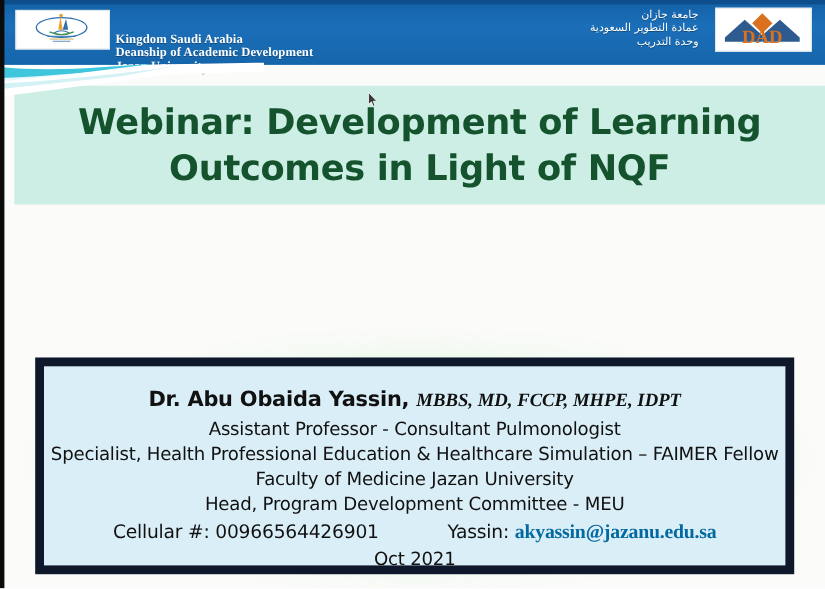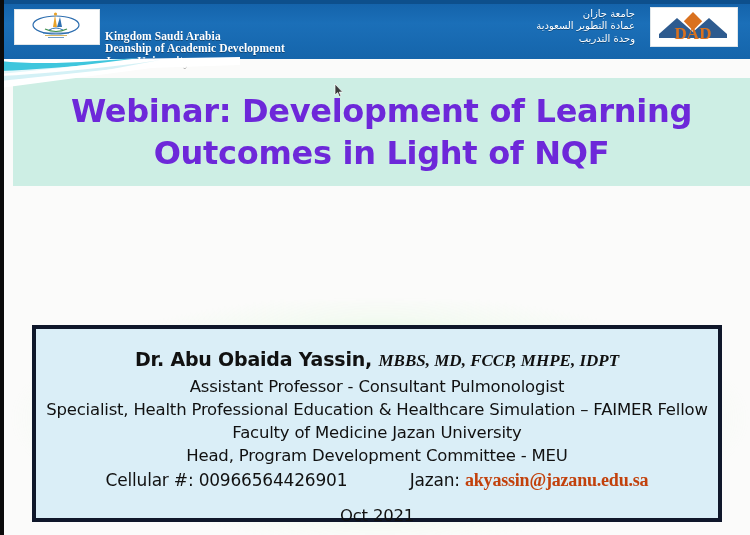--- a/index.html
+++ b/index.html
@@ -97,21 +97,21 @@
     width: 737px; height: 108px;
     background: #cdeee4;
     z-index: 8;
     display: flex;
     align-items: center;
     justify-content: center;
   }
   .title-text {
     width: 700px;
     text-align: center;
-    color: #6d28d9;
+    color: #14532d;
     font-family: "DejaVu Sans", sans-serif;
     font-weight: bold;
     font-size: 32px;
     line-height: 42px;
     letter-spacing: -0.3px;
   }
   .title-line2 { display: block; }
 
   
   .cursor {
@@ -129,21 +129,21 @@
     z-index: 5;
     filter: blur(1px);
   }
 
   
   .info-box {
     position: absolute;
     left: 32px; top: 325px;
     width: 690px; height: 197px;
     background: #daeef7;
-    border: 4px solid #0f172a;
+    border: 8px solid #0f172a;
     box-sizing: border-box;
     z-index: 14;
     padding-top: 16px;
   }
   .info-line {
     text-align: center;
     color: #111111;
     font-family: "DejaVu Sans", sans-serif;
     font-size: 16.5px;
     line-height: 23px;
@@ -161,29 +161,29 @@
     font-weight: bold;
     font-size: 17px;
     letter-spacing: 0px;
   }
   .contact-line {
     margin-top: 2px;
     font-size: 17px;
   }
   .contact-gap { display: inline-block; width: 52px; }
   .email-addr {
-    color: #c2410c;
+    color: #0369a1;
     font-family: "Liberation Serif", serif;
     font-weight: bold;
     font-size: 18px;
     letter-spacing: -0.2px;
   }
   .date-line {
     font-size: 16.5px;
-    margin-top: 12px;
+    margin-top: 1px;
   }
 </style>
 </head>
 <body>
 
 <div id="slide">
 
   <div class="left-edge"></div>
 
   <div class="header">
@@ -263,20 +263,20 @@
 
     <div class="info-line">Specialist, Health Professional Education &amp; Healthcare Simulation – FAIMER Fellow</div>
 
     <div class="info-line">Faculty of Medicine Jazan University</div>
 
     <div class="info-line">Head, Program Development Committee - MEU</div>
 
     <div class="info-line contact-line">
       <span>Cellular #: 00966564426901</span>
       <span class="contact-gap"></span>
-      <span>Jazan:</span>
+      <span>Yassin:</span>
       <span class="email-addr">akyassin@jazanu.edu.sa</span>
     </div>
 
     <div class="info-line date-line">Oct 2021</div>
   </div>
 
 </div>
 
 </body></html>

